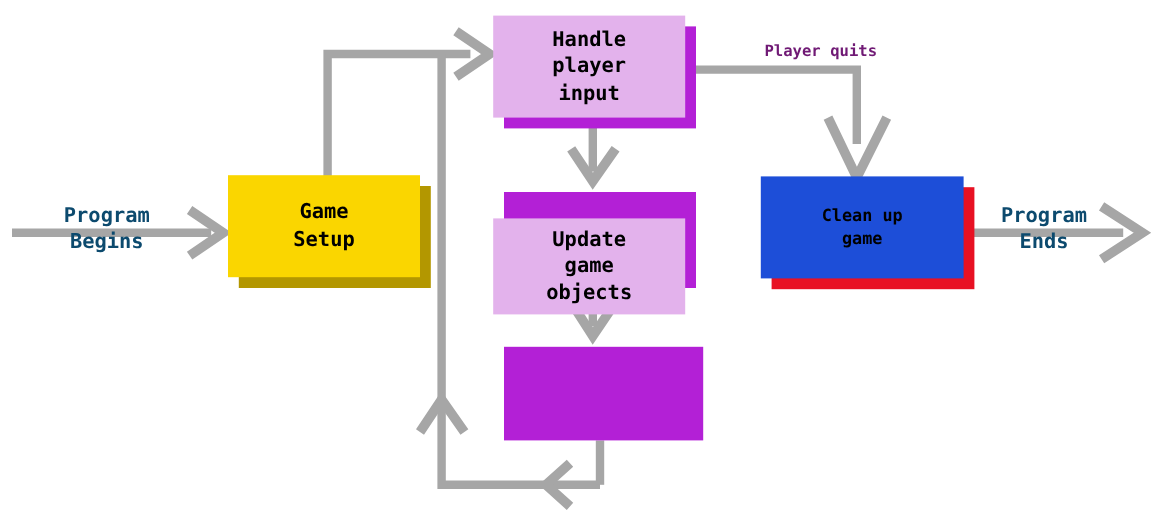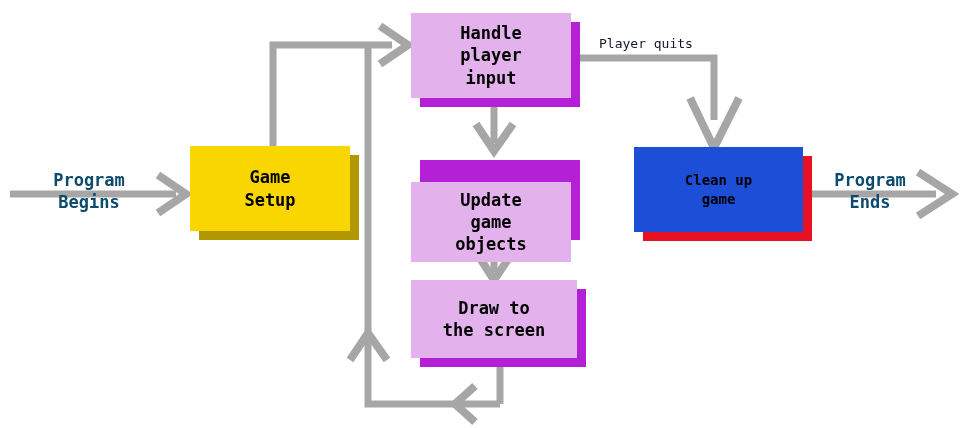--- a/index.html
+++ b/index.html
@@ -37,25 +37,26 @@
     line-height: 1.30;
     white-space: pre-line;
     z-index: 3;
   }
   .shadow-box {
     position: absolute;
     z-index: 2;
   }
   .edge-label {
     position: absolute;
-    color: #0f172a;
+    color: #701a75;
     font-family: "DejaVu Sans Mono", monospace;
-    font-weight: normal;
+    font-weight: bold;
     white-space: nowrap;
     z-index: 4;
+    margin-left: 38px;
   }
   .terminal-label {
     position: absolute;
     color: #0c4a6e;
     font-family: "DejaVu Sans Mono", monospace;
     font-weight: bold;
     text-align: center;
     line-height: 1.30;
     white-space: pre-line;
     z-index: 4;
@@ -117,22 +118,20 @@
   <div class="node-box" style="left:411px; top:13px; width:160px; height:85px; background:#e3b2ec; font-size:17px;">Handle
 player
 input</div>
 
   <div class="shadow-box" style="left:420px; top:160px; width:160px; height:80px; background:#b320d6;"></div>
   <div class="node-box" style="left:411px; top:151px; width:160px; height:80px; background:#e3b2ec; font-size:17px;margin-top:31px;">Update
 game
 objects</div>
 
   <div class="shadow-box" style="left:420px; top:289px; width:166px; height:78px; background:#b320d6;"></div>
-  <div class="node-box" style="left:411px; top:280px; width:166px; height:78px; background:#e3b2ec; font-size:17px;">Draw to
-the screen</div>
 
   <div class="shadow-box" style="left:643px; top:156px; width:169px; height:85px; background:#e81123;"></div>
   <div class="node-box" style="left:634px; top:147px; width:169px; height:85px; background:#1d4ed8; font-size:14px;">Clean up
 game</div>
 
   <div class="terminal-label" style="left:14px; top:169px; width:150px; font-size:17px;">Program
 Begins</div>
 
   <div class="terminal-label" style="left:806px; top:169px; width:128px; font-size:17px;">Program
 Ends</div>

